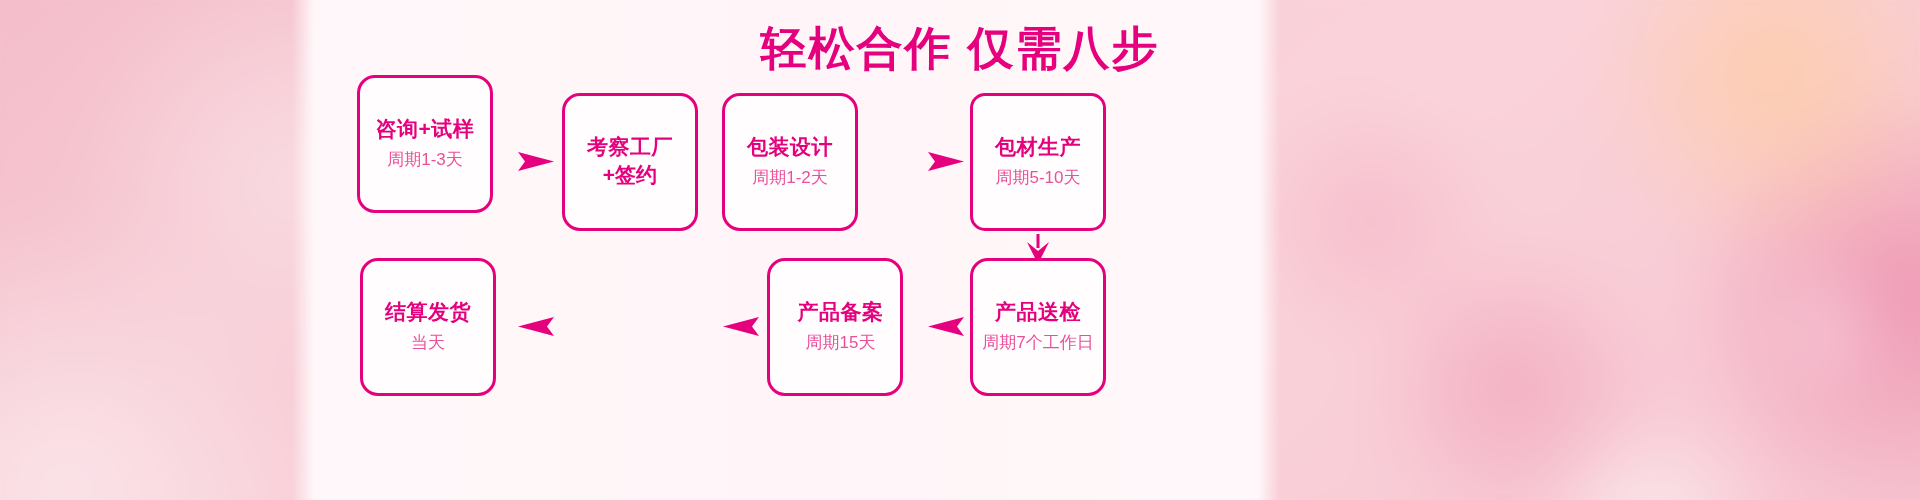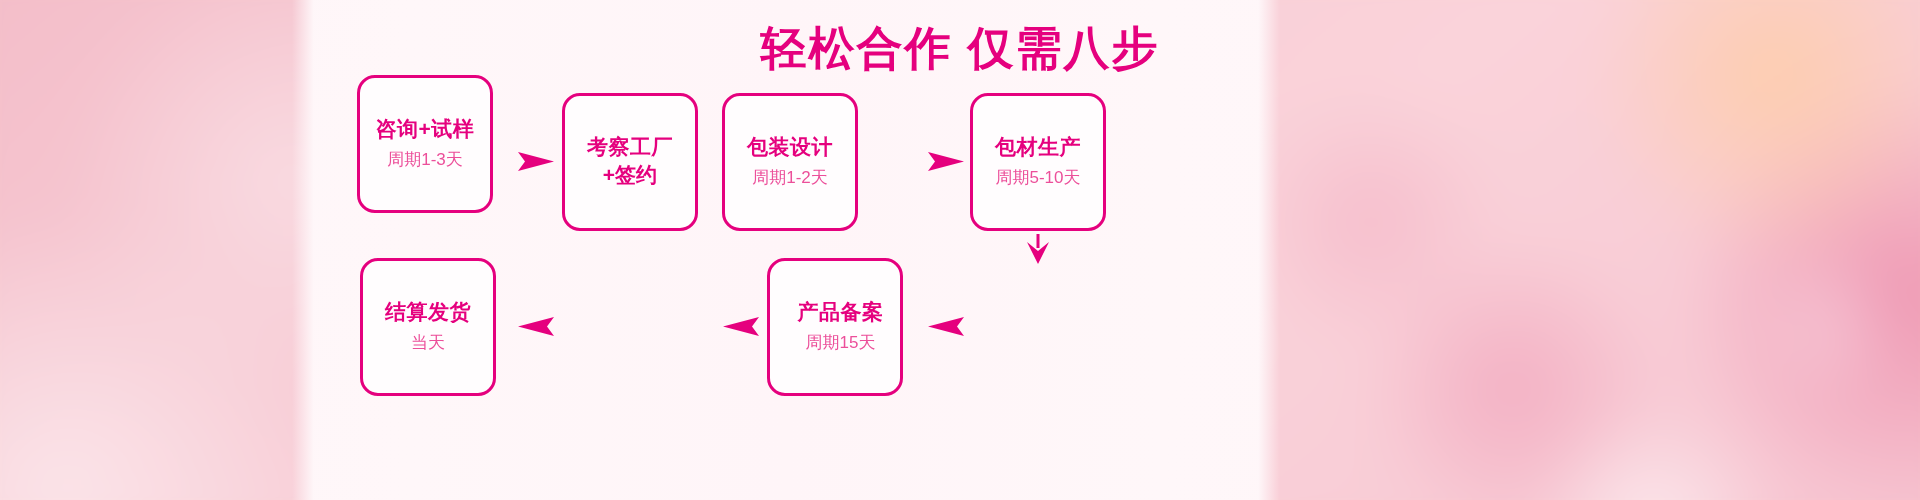--- a/index.html
+++ b/index.html
@@ -160,32 +160,36 @@
       <div class="step-title">包装设计</div>
       <div class="step-sub">周期1-2天</div>
     </div>
 
     <div class="arrow" style="left:924px; top:140px;">
       <svg width="44" height="44" viewBox="0 0 44 44">
         <path d="M4 12 L40 21.5 L4 31 L11 21.5 Z" fill="#e5007e"></path>
       </svg>
     </div>
 
-    <div class="step-box" style="left:970px; top:93px;">
+    <div class="step-box" style="left:970px; top:93px;border-radius:15px;">
       <div class="step-title">包材生产</div>
       <div class="step-sub">周期5-10天</div>
     </div>
 
     <div class="arrow" style="left:1016px; top:228px;">
       <svg width="44" height="40" viewBox="0 0 44 40">
         <path d="M22 6 L22 20" stroke="#e5007e" stroke-width="3" fill="none"></path>
         <path d="M11 14 L22 36 L33 14 L22 23 Z" fill="#e5007e"></path>
       </svg>
     </div>
 
+    <div class="step-box" style="left:970px; top:258px;">
+      <div class="step-title">产品送检</div>
+      <div class="step-sub">周期7个工作日</div>
+    </div>
 
     <div class="arrow" style="left:924px; top:305px;">
       <svg width="44" height="44" viewBox="0 0 44 44">
         <path d="M40 12 L4 21.5 L40 31 L33 21.5 Z" fill="#e5007e"></path>
       </svg>
     </div>
 
     <div class="step-box" style="left:767px; top:258px;padding-left:11px;">
       <div class="step-title">产品备案</div>
       <div class="step-sub">周期15天</div>

